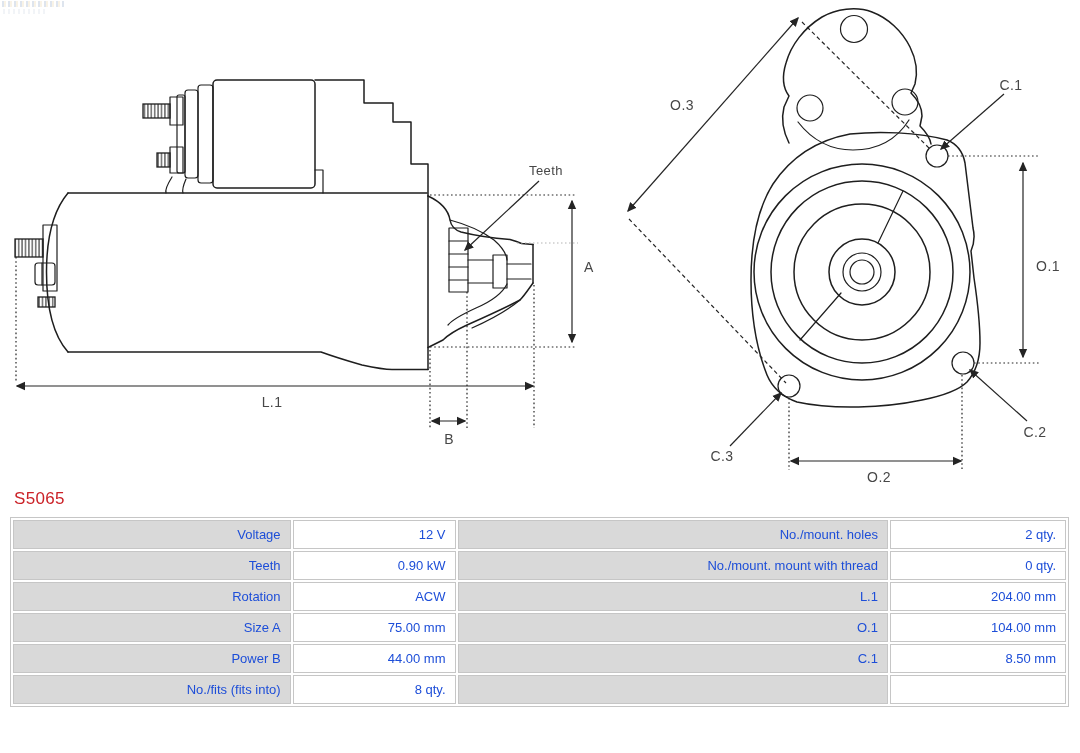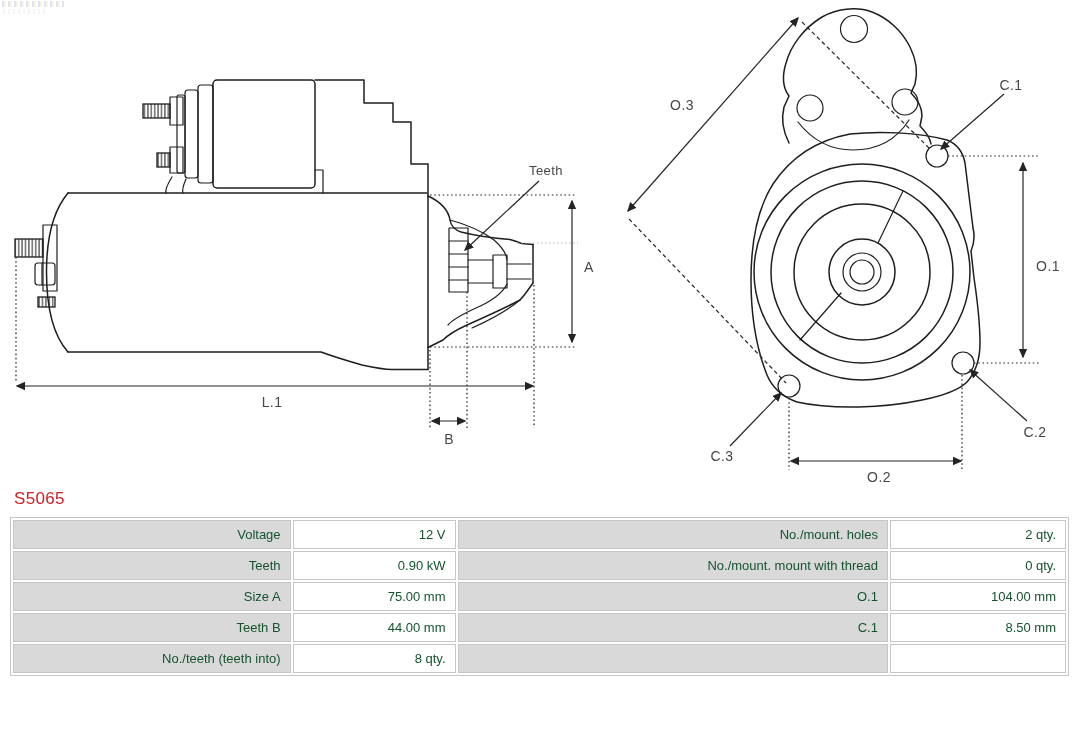--- a/index.html
+++ b/index.html
@@ -29,21 +29,21 @@
   }
   #spec-table{
     position:absolute;left:10px;top:517px;width:1059px;
     border-collapse:separate;border-spacing:2px;
     border:1px solid var(--table_border,#c6c6c6);
     table-layout:fixed;background:#fff;
   }
   #spec-table td{
     border:1px solid var(--table_border,#c6c6c6);
     height:27px;padding:0 9px 0 2px;font-size:13px;text-align:right;
-    white-space:nowrap;overflow:hidden;color:#14532d;
+    white-space:nowrap;overflow:hidden;color:#1d4ed8;
   }
   #spec-table td.lbl{background:var(--table_label_bg,#d9d9d9);}
   #spec-table td.val{background:#ffffff;padding-left:7px;}
   col.c1{width:276px}col.c2{width:162px}col.c3{width:428px}col.c4{width:175px}
 </style>
 </head>
 <body>
 
 <div class="artifact a1"></div>
 <div class="artifact a2"></div>
@@ -185,31 +185,37 @@
       <td class="lbl">No./mount. holes</td>
       <td class="val">2 qty.</td>
     </tr>
     <tr>
       <td class="lbl">Teeth</td>
       <td class="val">0.90 kW</td>
       <td class="lbl">No./mount. mount with thread</td>
       <td class="val">0 qty.</td>
     </tr>
     <tr>
+      <td class="lbl">Rotation</td>
+      <td class="val">ACW</td>
+      <td class="lbl">L.1</td>
+      <td class="val">204.00 mm</td>
+    </tr>
+    <tr>
       <td class="lbl">Size A</td>
       <td class="val">75.00 mm</td>
       <td class="lbl">O.1</td>
       <td class="val">104.00 mm</td>
     </tr>
     <tr>
-      <td class="lbl">Teeth B</td>
+      <td class="lbl">Power B</td>
       <td class="val">44.00 mm</td>
       <td class="lbl">C.1</td>
       <td class="val">8.50 mm</td>
     </tr>
     <tr>
-      <td class="lbl">No./teeth (teeth into)</td>
+      <td class="lbl">No./fits (fits into)</td>
       <td class="val">8 qty.</td>
       <td class="lbl"></td>
       <td class="val"></td>
     </tr>
   </tbody>
 </table>
 
 </body></html>

